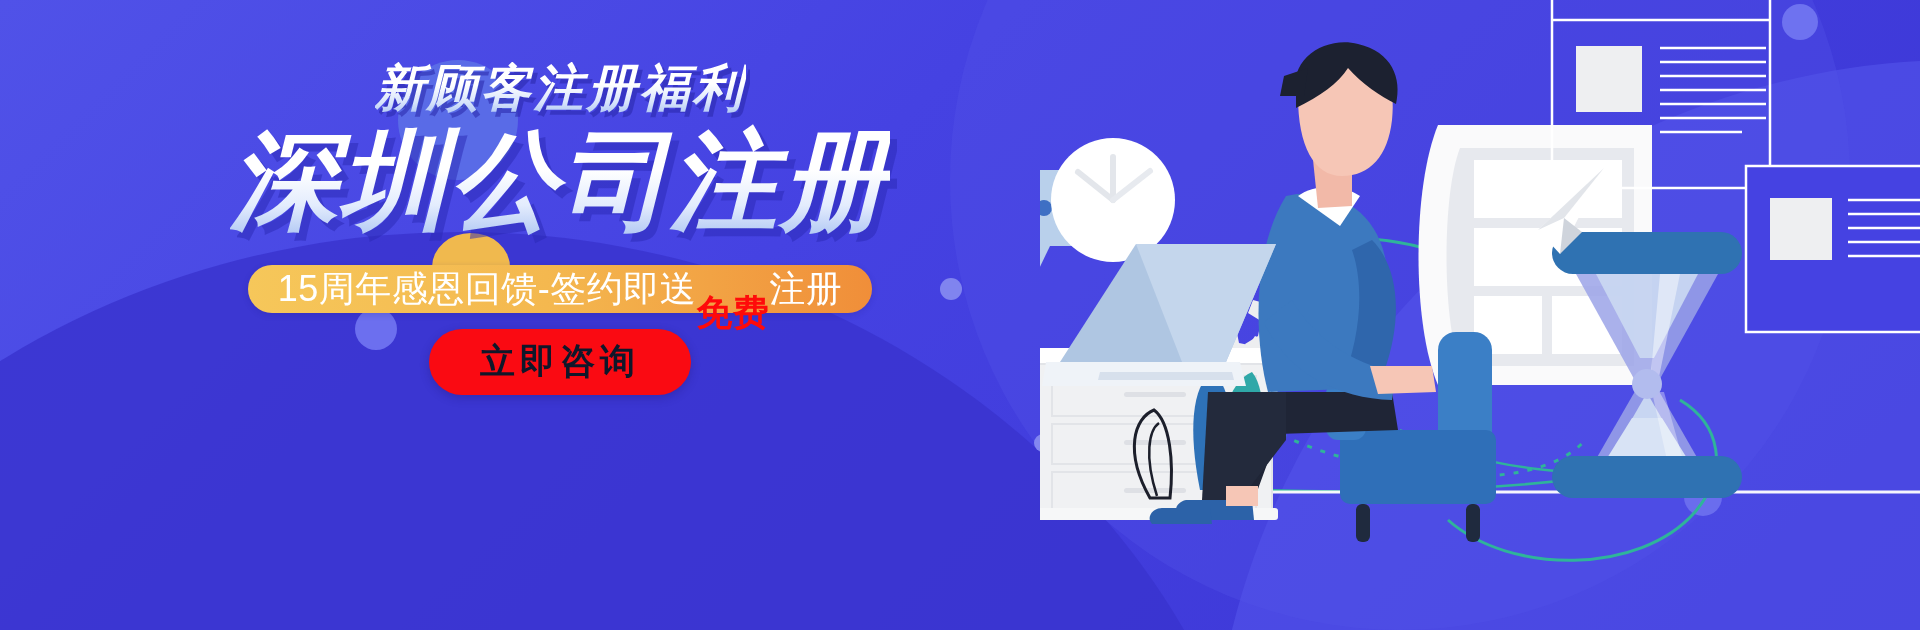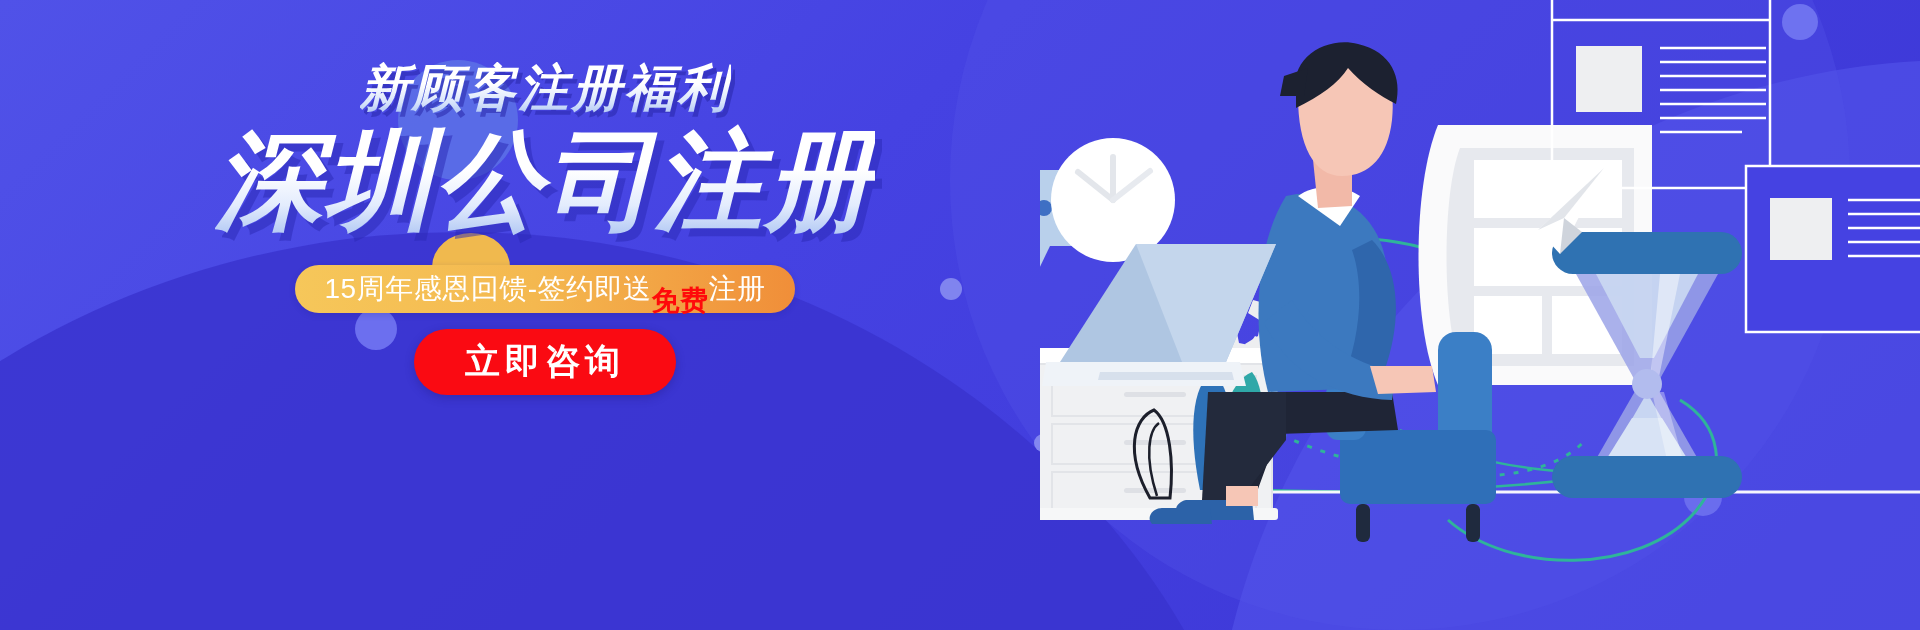--- a/index.html
+++ b/index.html
@@ -52,21 +52,21 @@
     position:absolute;left:940px;top:278px;width:22px;height:22px;
     border-radius:50%;background:#8084EF;
   }
   .c-peri-6{
     position:absolute;left:1034px;top:434px;width:18px;height:18px;
     border-radius:50%;background:#8387F0;
   }
 
   
   .copy{
-    position:absolute;left:0;top:0;width:1090px;height:630px;
+    position:absolute;left:15px;top:0;width:1090px;height:630px;
     display:flex;flex-direction:column;align-items:center;
     justify-content:flex-start;padding-top:62px;box-sizing:border-box;
   }
 
   .eyebrow{
     font-size:50px;font-weight:bold;font-style:italic;letter-spacing:3px;
     background:linear-gradient(180deg,#FFFFFF 42%,#D7E4FB 78%,#AFC6F4 100%);
     -webkit-background-clip:text;background-clip:text;color:transparent;
     -webkit-text-fill-color:transparent;
     filter:drop-shadow(4px 5px 0 rgba(40,38,170,.55));
@@ -78,24 +78,24 @@
     font-size:108px;font-weight:bold;font-style:italic;letter-spacing:2px;
     background:linear-gradient(180deg,#FFFFFF 40%,#E3ECFD 70%,#A9C2F2 100%);
     -webkit-background-clip:text;background-clip:text;color:transparent;
     -webkit-text-fill-color:transparent;
     filter:drop-shadow(7px 8px 0 rgba(42,40,180,.5));
     line-height:1.1;white-space:nowrap;
   }
 
   .pill{
     margin-top:16px;
-    display:inline-flex;align-items:center;justify-content:center;
+    display:inline-flex;align-items:flex-start;justify-content:center;
     height:48px;padding:0 30px;border-radius:26px;
     background:linear-gradient(90deg,#F6C75A 0%,#F4B84F 48%,#F08E39 100%);
-    color:#FFFFFF;font-size:28px;letter-spacing:.5px;white-space:nowrap;
+    color:#FFFFFF;font-size:36px;letter-spacing:.5px;white-space:nowrap;
     box-shadow:0 2px 6px rgba(30,28,120,.18);
   }
   .pill .hot{color:#FF0A0A;font-weight:bold;margin-top:24px;}
 
   .tagline{
     margin-top:18px;
     font-size:62px;font-weight:bold;font-style:italic;letter-spacing:1px;
     white-space:nowrap;line-height:1.08;
     filter:drop-shadow(5px 6px 0 rgba(42,40,180,.5));
   }
@@ -106,21 +106,21 @@
   }
   .tagline .one{
     color:#F2F23A;-webkit-text-fill-color:#F2F23A;
     font-size:78px;padding:0 2px;
   }
 
   .cta{
     margin-top:16px;
     border:none;cursor:pointer;
     width:262px;height:66px;border-radius:34px;
-    background:#FA0A12;color:#ffffff;
+    background:#FA0A12;color:#0f172a;
     font-family:"Liberation Sans","DejaVu Sans",sans-serif;
     font-size:35px;font-weight:bold;letter-spacing:5px;
     box-shadow:0 3px 10px rgba(30,20,110,.3);
   }
 
   
   .illus{position:absolute;left:1040px;top:0;width:880px;height:630px;}
   .illus svg{display:block;}
 </style>
 </head>

